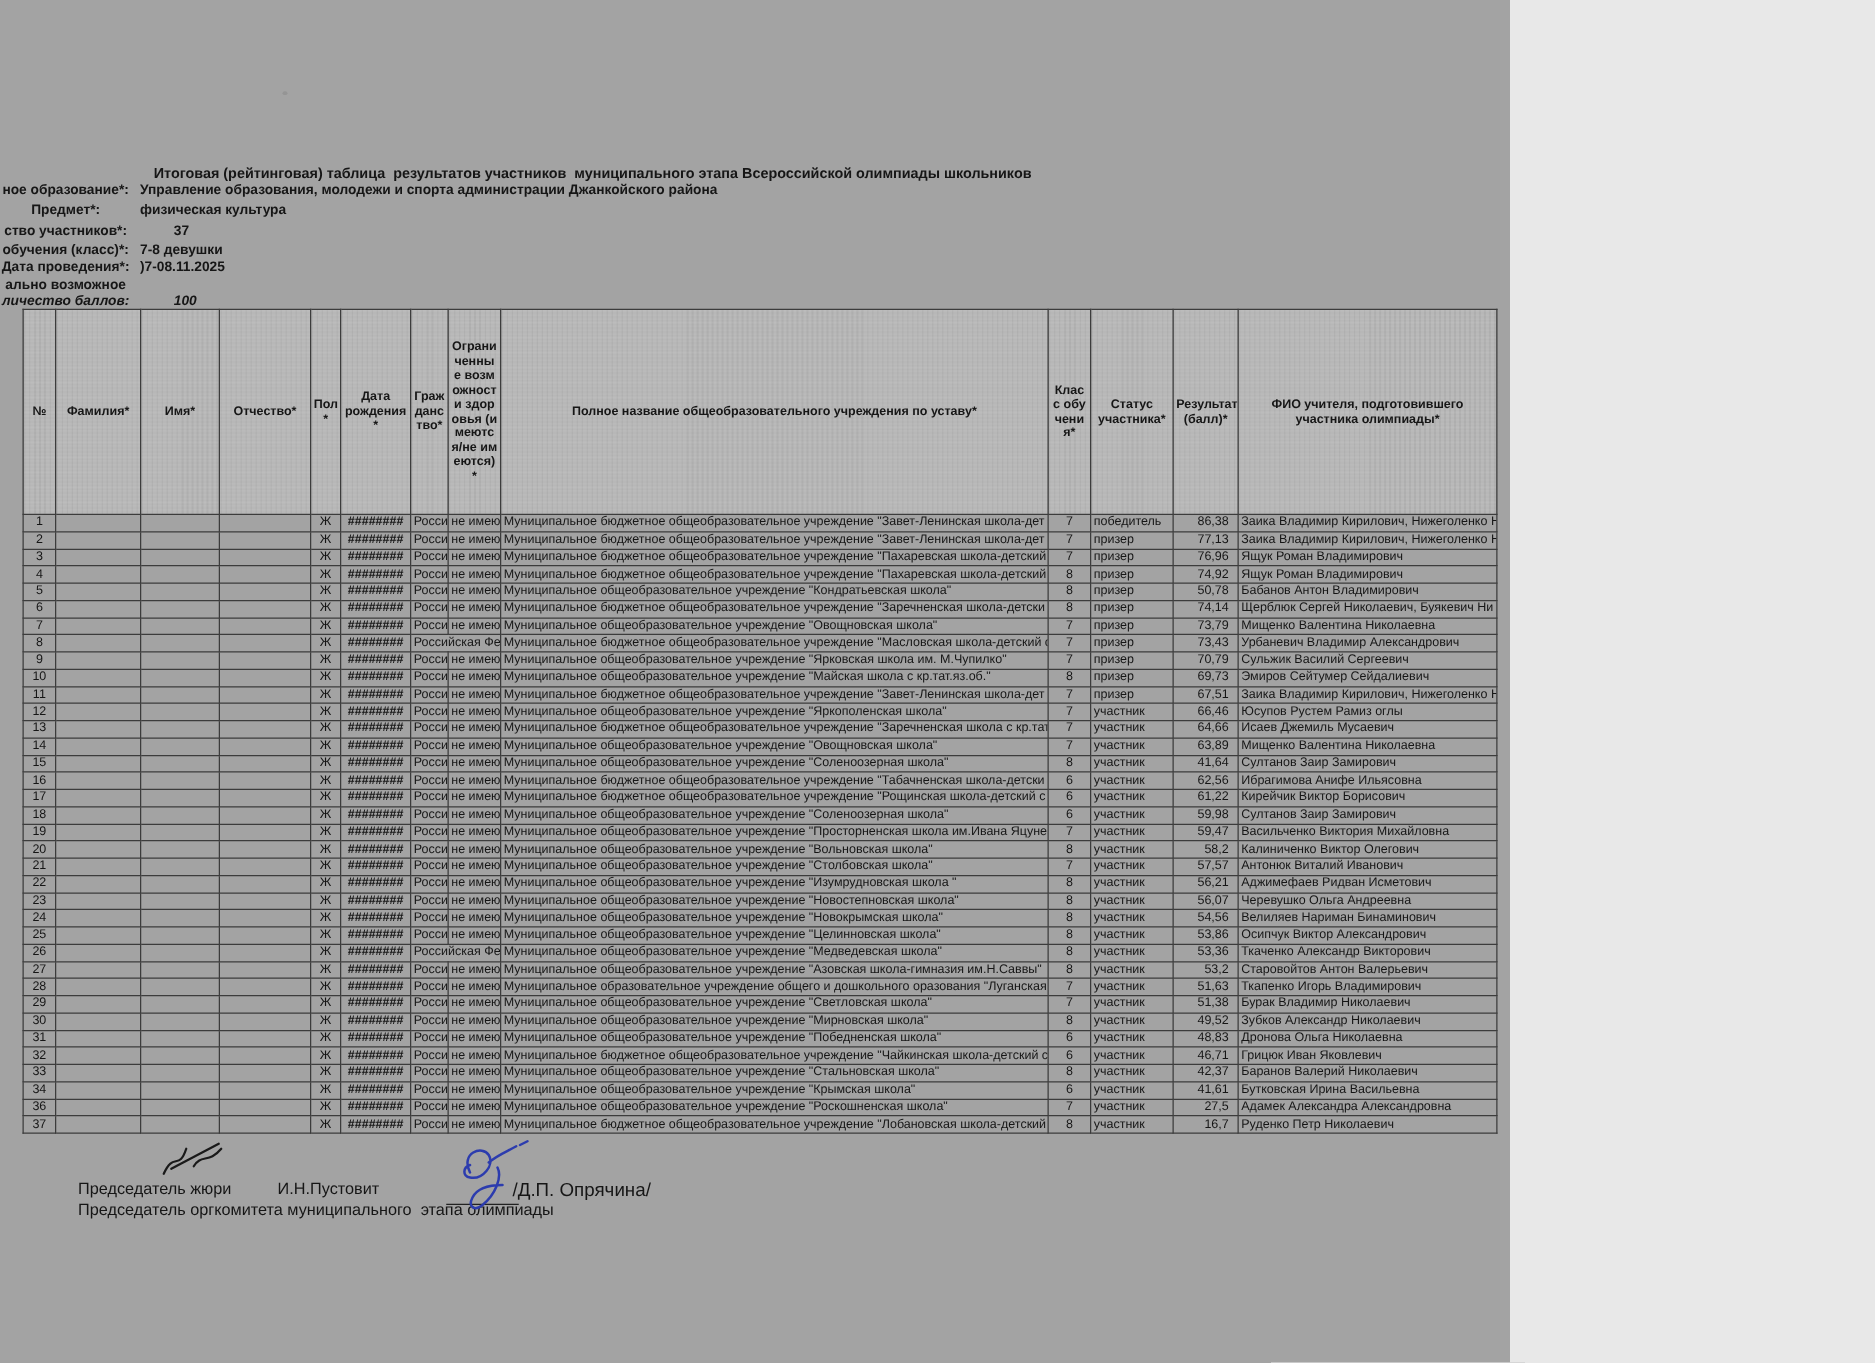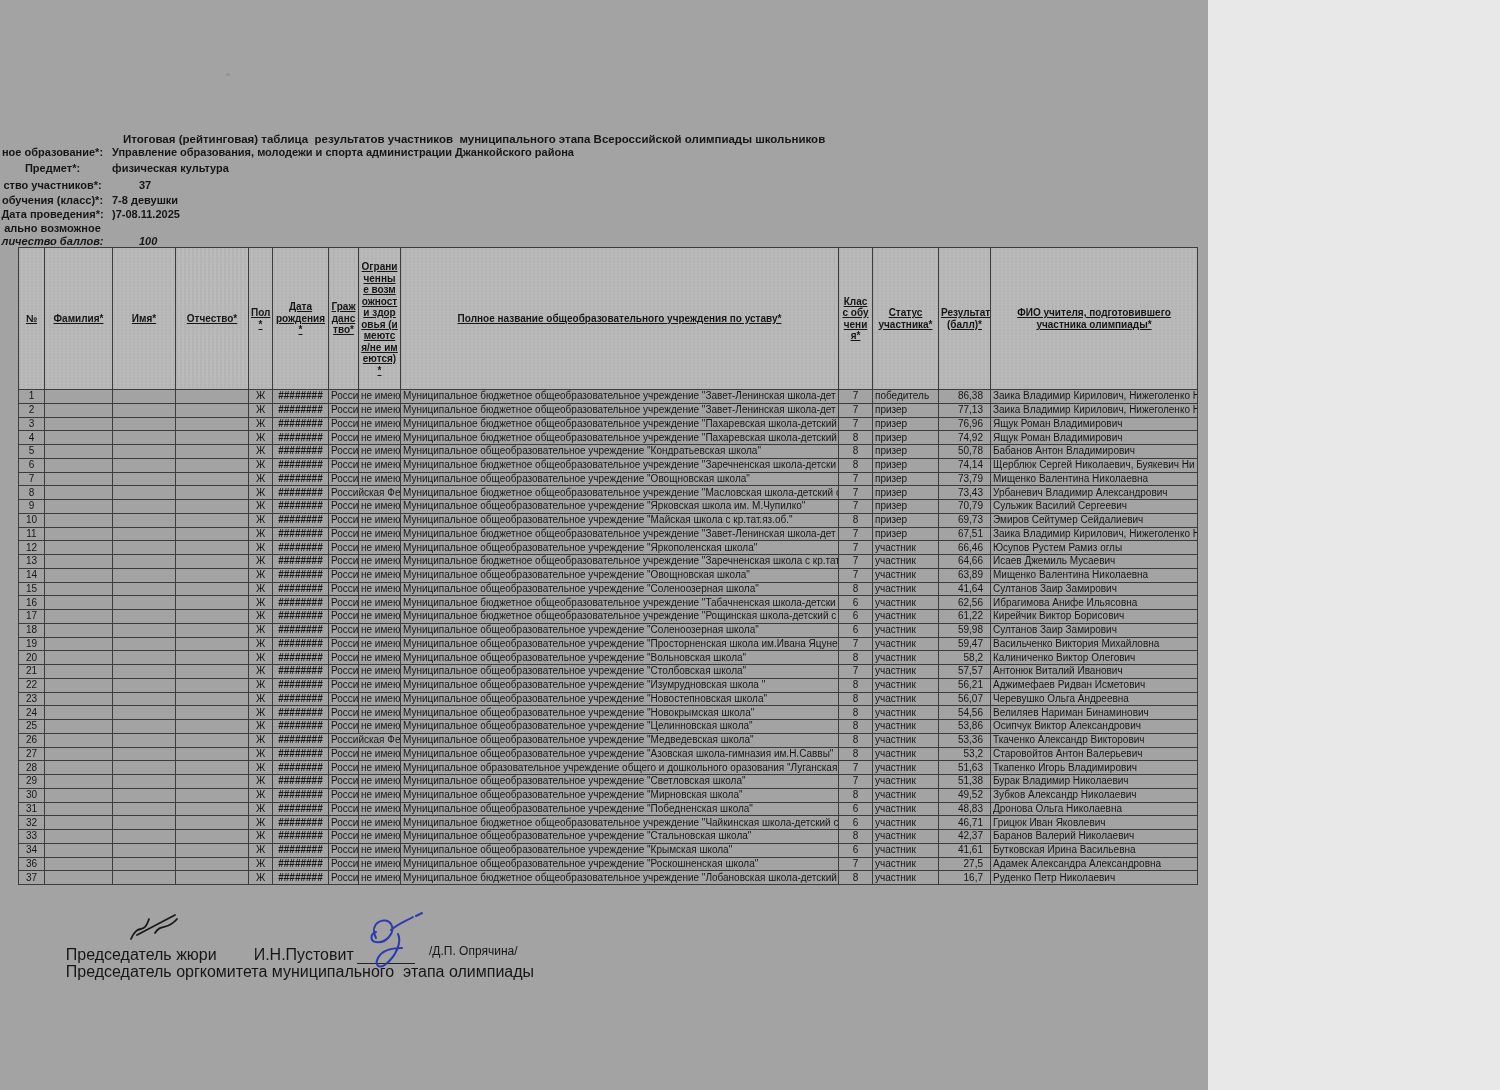--- a/index.html
+++ b/index.html
@@ -23,36 +23,36 @@
   .meta-row:nth-child(7) .meta-value{margin-left:34px;}
 
   
   table.results{position:absolute;left:18px;top:247px;width:1179px;
     border-collapse:collapse;table-layout:fixed;font-size:10px;}
   table.results th, table.results td{border:1px solid #3c3c3c;}
   thead th{height:141px;background-color:#b7b7b7;
     background-image:repeating-linear-gradient(0deg, rgba(255,255,255,.07) 0 1px, rgba(0,0,0,0) 1px 3px),
                      repeating-linear-gradient(90deg, rgba(0,0,0,.05) 0 1px, rgba(0,0,0,0) 1px 4px);
     font-weight:bold;text-align:center;vertical-align:middle;
-    padding:0 2px;line-height:11.5px;overflow:hidden;text-decoration:underline;}
+    padding:11px 2px;line-height:11.5px;overflow:hidden;}
   th.h-citizenship, th.h-ovz, th.h-grade{word-break:break-all;}
   tbody td{height:12.75px;padding:0 2px;white-space:nowrap;overflow:hidden;
     line-height:12px;vertical-align:middle;}
   td.c-num{text-align:center;}
   td.c-sex{text-align:center;}
   td.c-birth{text-align:center;font-weight:bold;}
   td.c-grade{text-align:center;}
   td.c-score{text-align:right;padding-right:7px;}
 
   
-  .sig-line{position:absolute;font-size:16px;white-space:pre;}
+  .sig-line{position:absolute;font-size:13px;white-space:pre;}
   .sig1{left:48px;top:928px;}
   .sig1 .sig-name{margin-left:37px;}
   .sig2{left:48px;top:945px;}
-  .sig2-name{position:absolute;left:429px;top:944px;font-size:12px;white-space:pre;text-align:right;}
+  .sig2-name{position:absolute;left:410px;top:944px;font-size:15px;white-space:pre;text-align:right;}
   .sig2-underline{position:absolute;left:357px;top:947px;width:58px;height:16px;
     border-bottom:1.5px solid #222;}
   .sig-svg{position:absolute;}
   .jury-sig{left:127px;top:911px;}
   .org-sig{left:358px;top:908px;}
 
   
   .artifact{position:absolute;border-radius:50%;}
   .dot1{left:226px;top:73px;width:4px;height:3px;background:#8f8f8f;opacity:.7;}
   .dot2{left:1334px;top:1044px;width:5px;height:4px;background:#9d9d9d;opacity:.6;}

